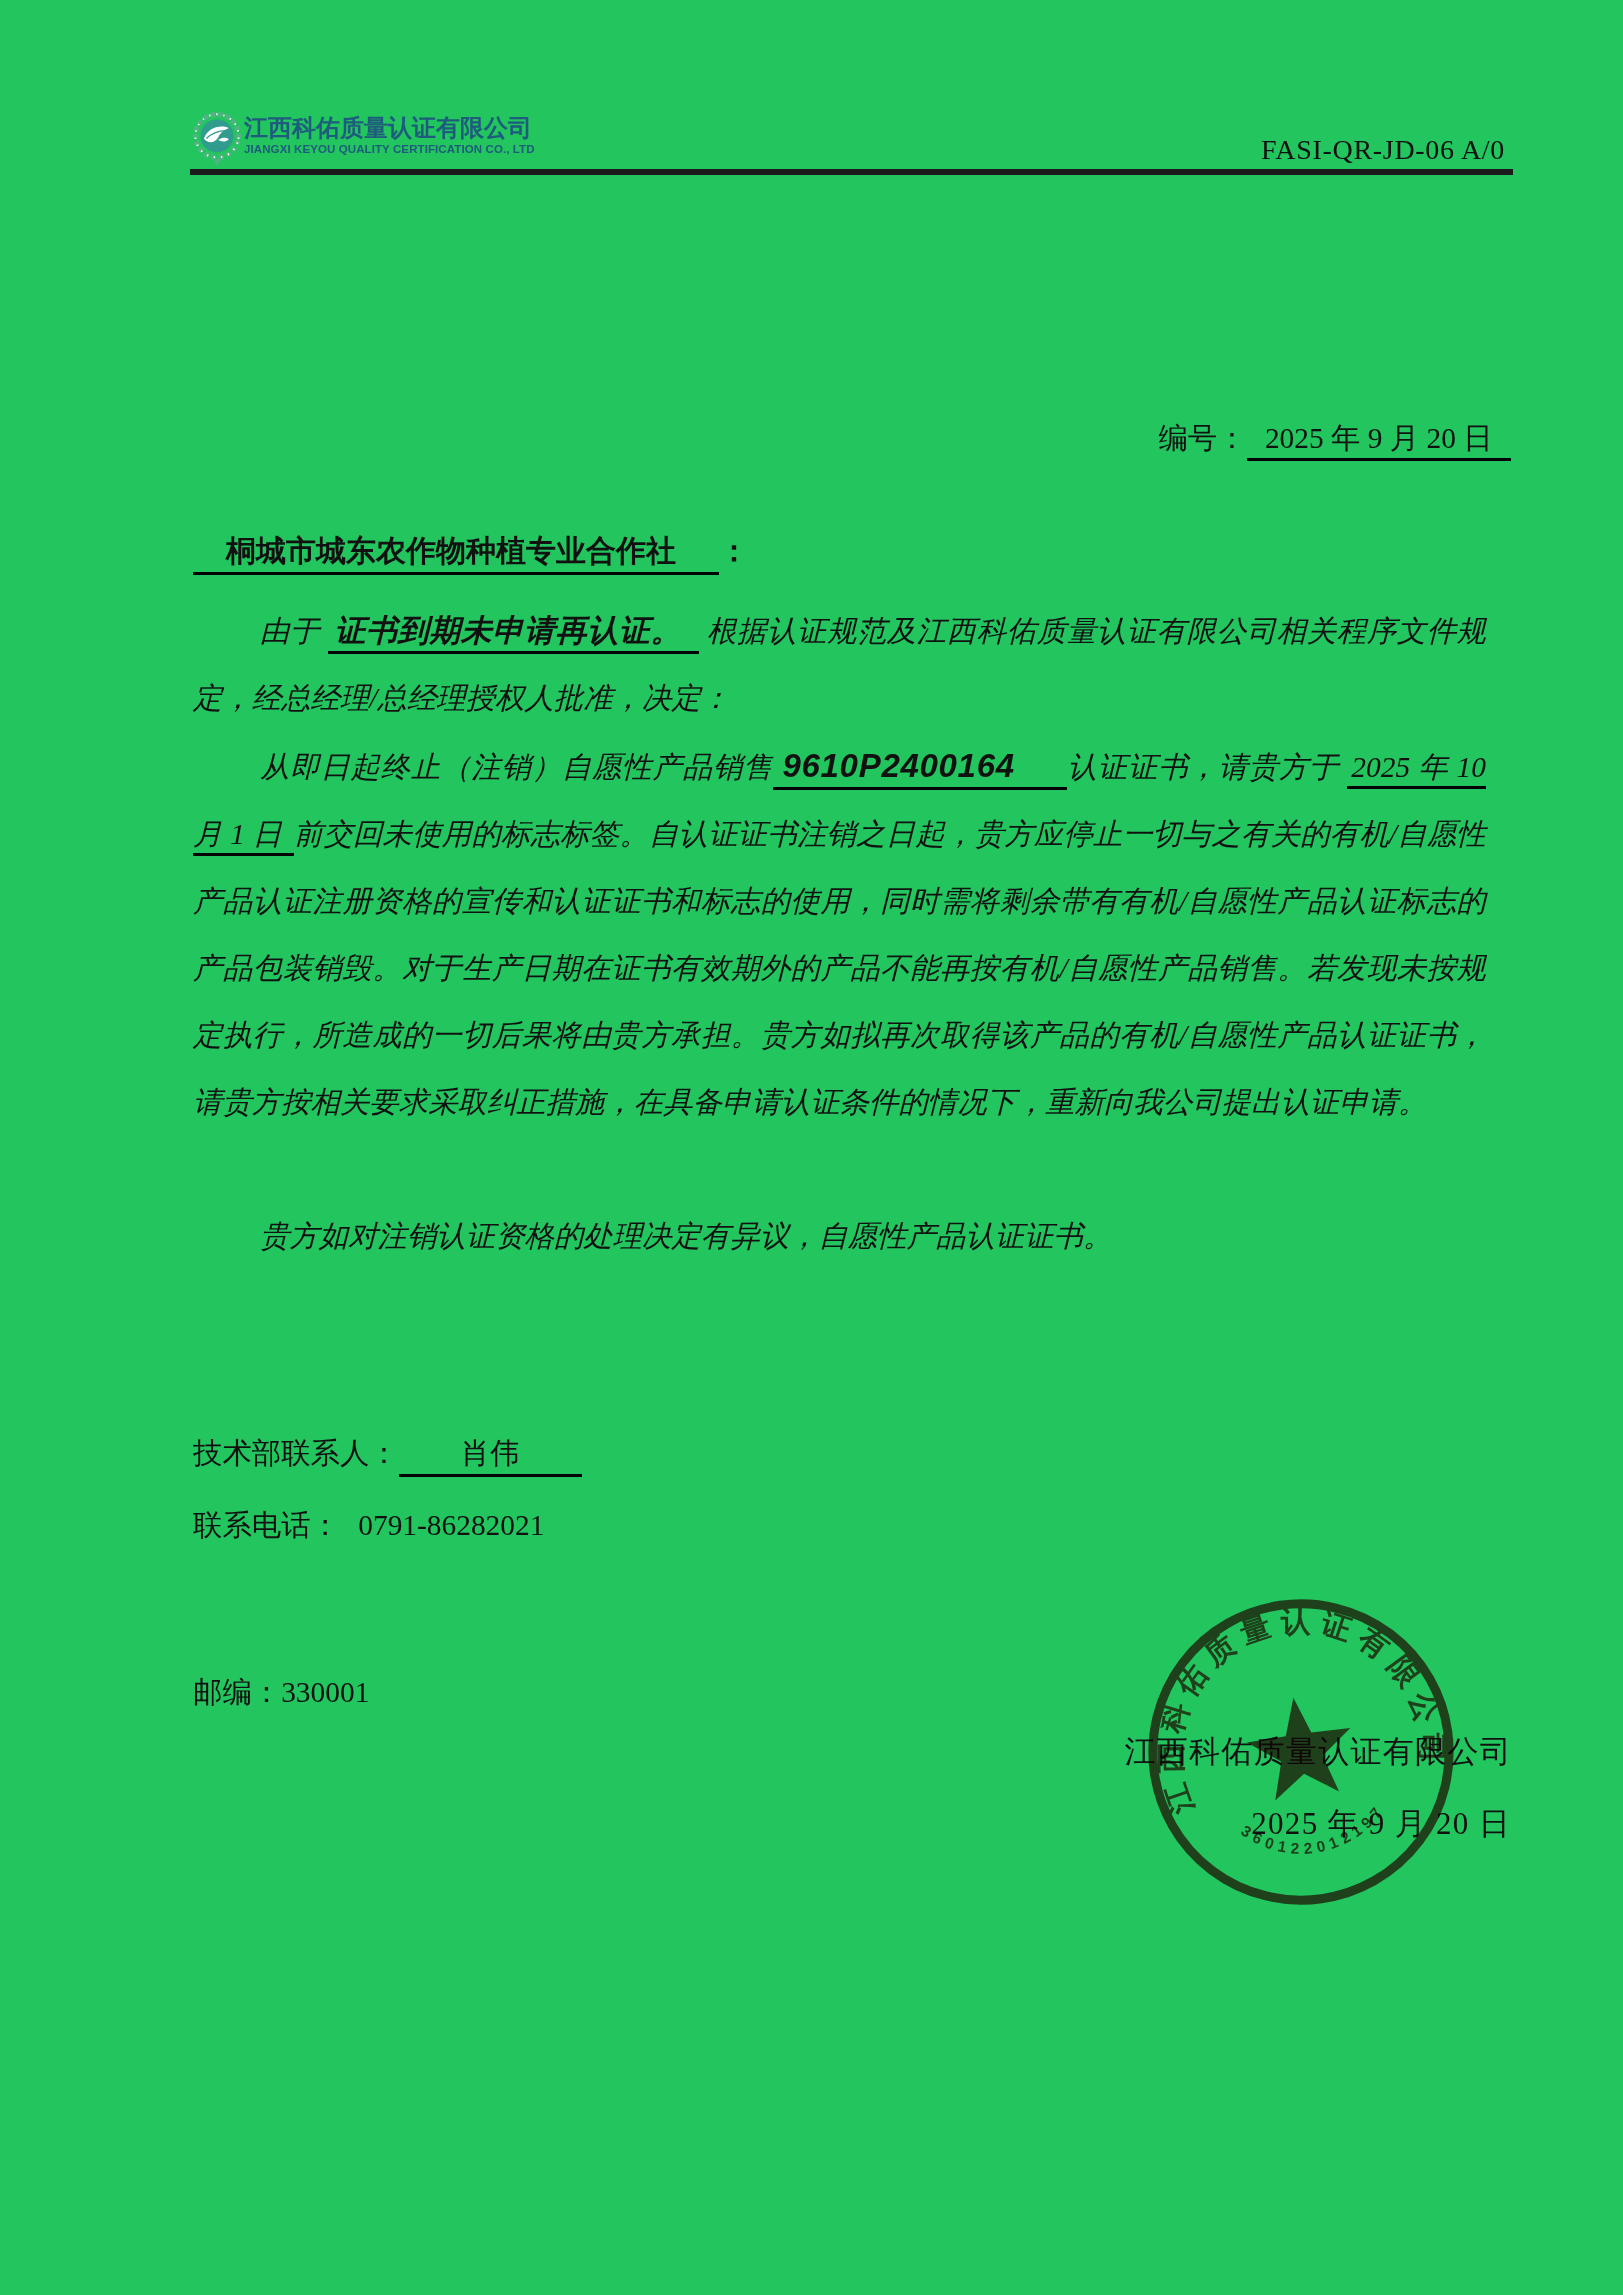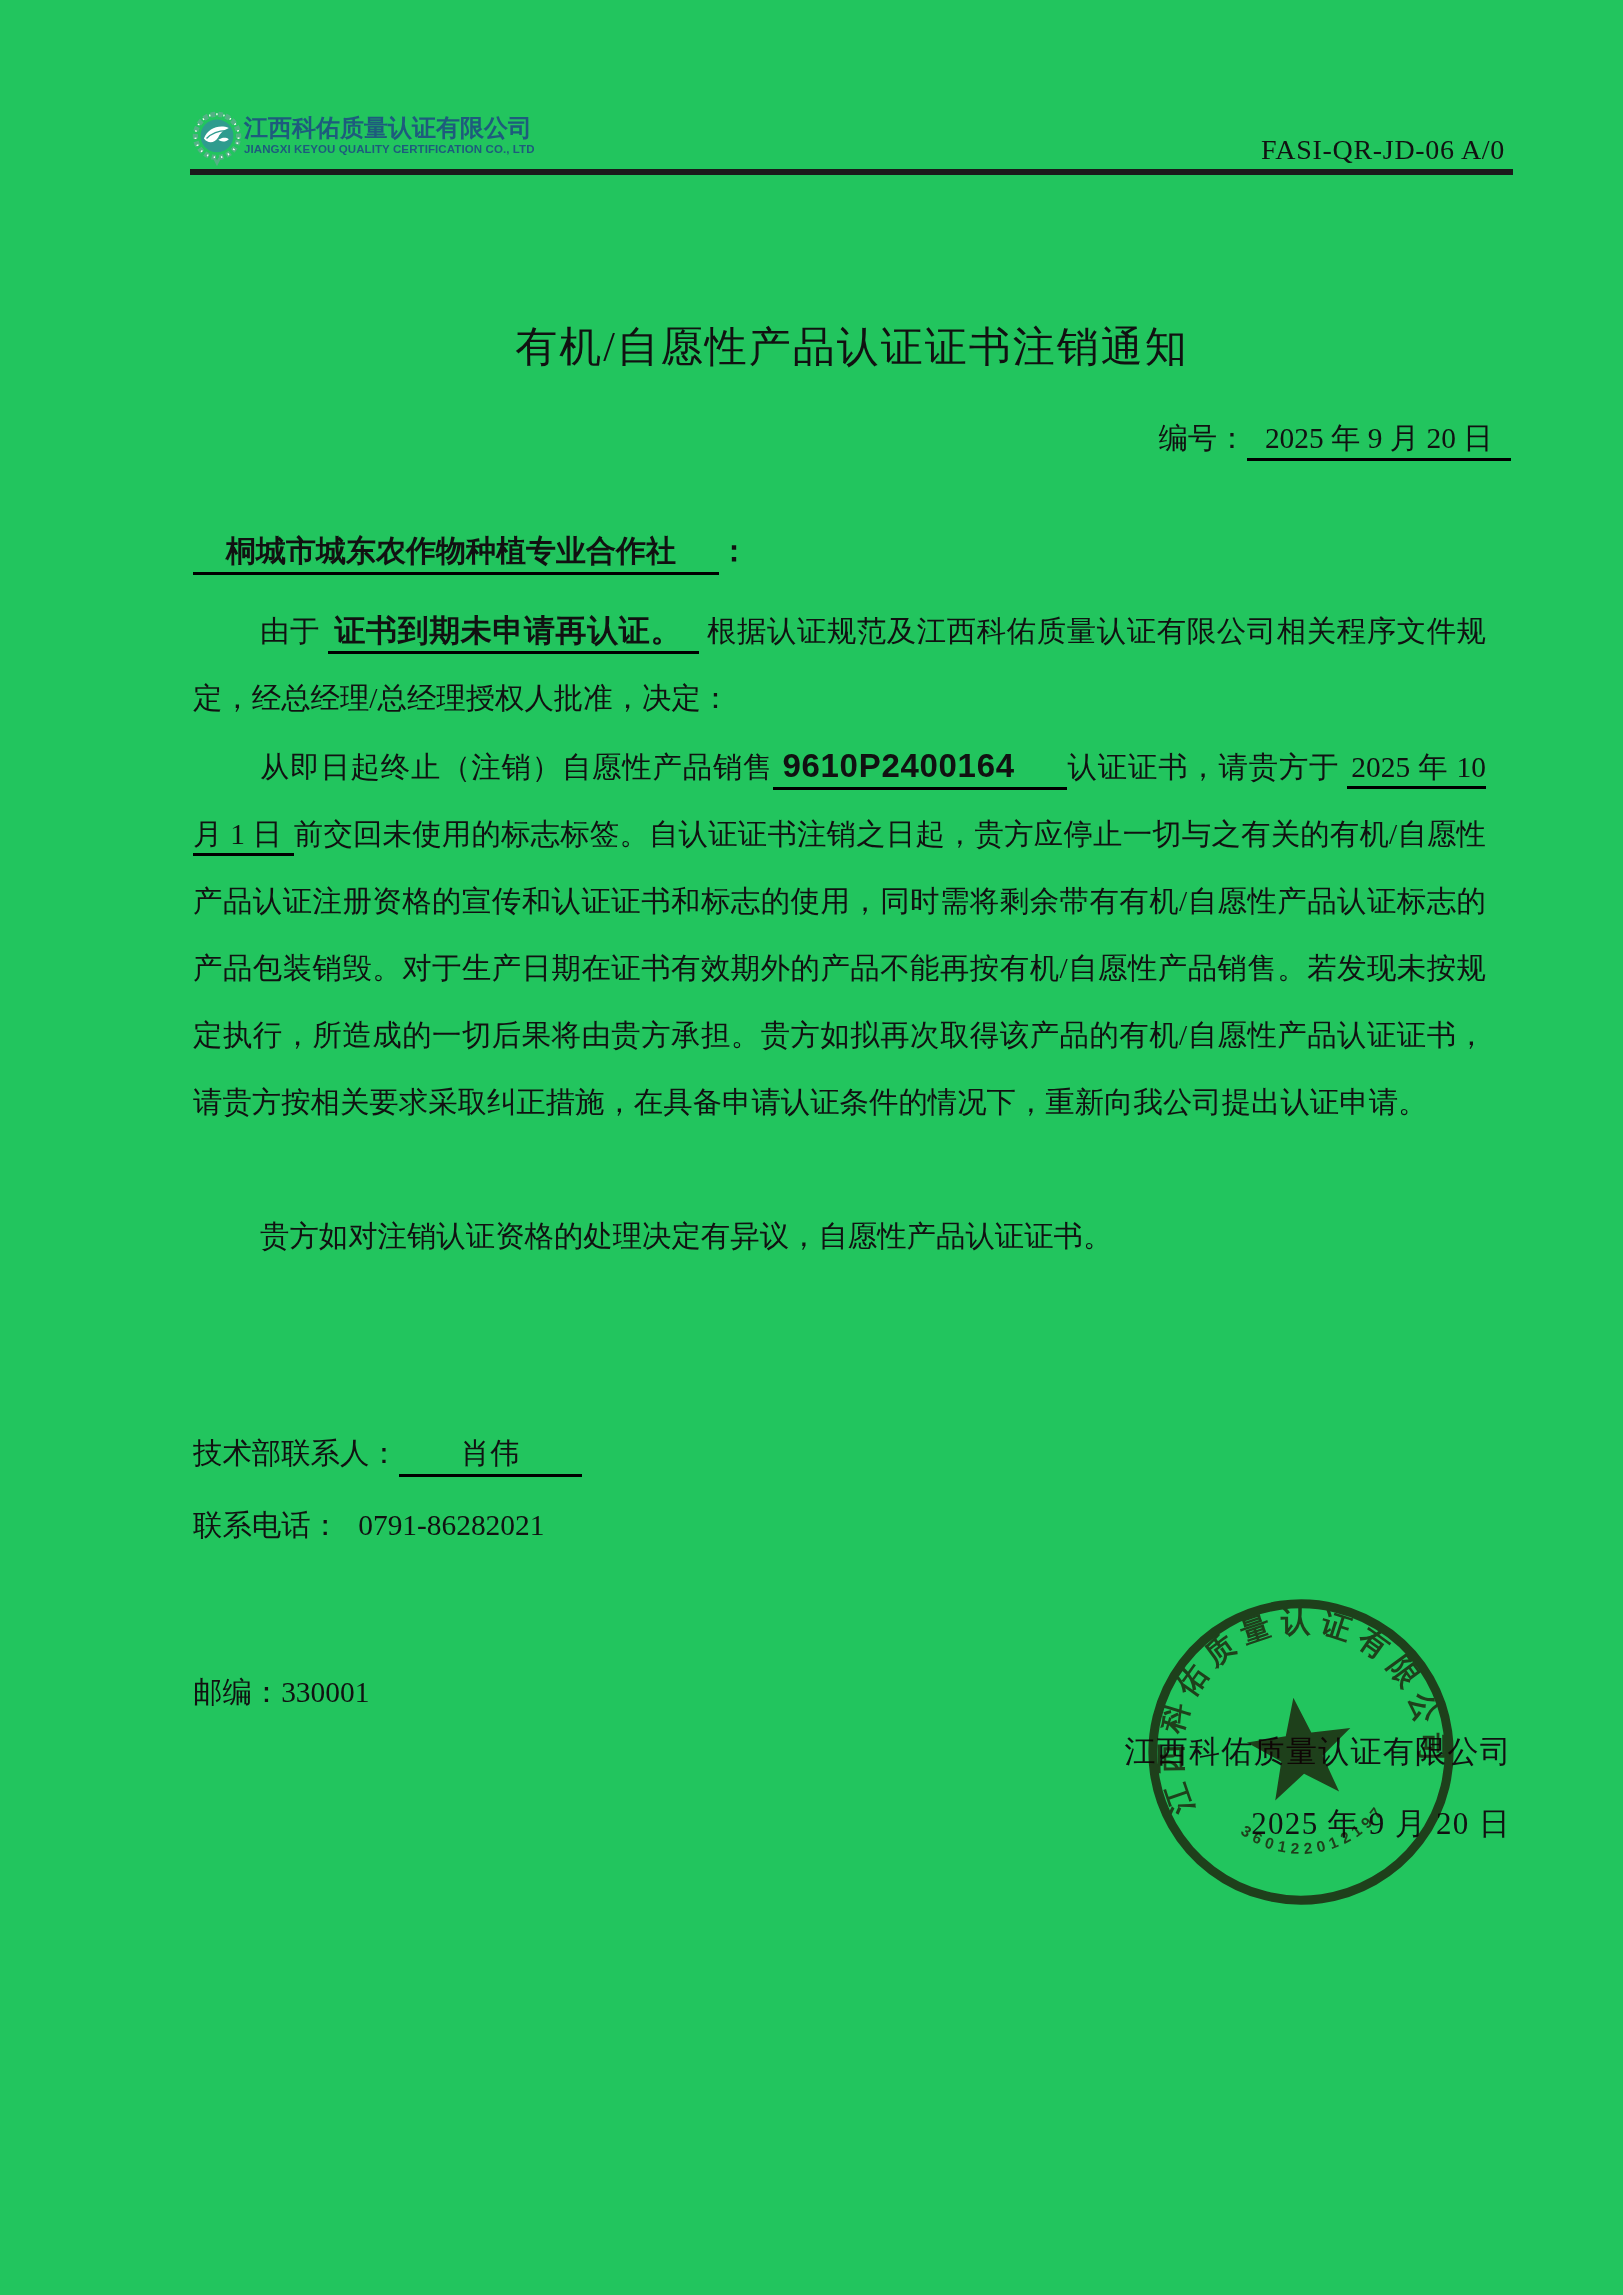--- a/index.html
+++ b/index.html
@@ -27,21 +27,21 @@
   .u{border-bottom:3.3px solid #000;}
   .u-pad{padding:0 18.3px 3.9px 18.3px;}
 
   
   #addressee{left:193px;top:531px;font-size:30px;
     font-family:Liberation Serif, serif;font-weight:700;}
   #addressee .u{border-bottom:3.9px solid #000;padding:0 43px 5.2px 33px;}
 
   
   .para{left:193px;width:1293px;font-size:29.4px;line-height:67px;
-    text-align:justify;text-indent:67px;}
+    text-align:justify;text-indent:67px;font-style:italic;}
   #para-1{top:597px;}
   #para-2{top:732px;}
   #para-3{top:1203px;}
   .hei{font-family:"Liberation Sans","DejaVu Sans",sans-serif;font-weight:700;}
   .reason{border-bottom:3.9px solid #000;padding:0 17px 2.6px 6.5px;font-size:31px;}
   .certno{border-bottom:3.9px solid #000;padding:0 52px 2.6px 9.2px;font-size:33px;letter-spacing:0.7px;}
   .u-date{border-bottom:3.3px solid #000;padding:0 11.8px 2.6px 3.9px;}
 
   
   .contact{left:193px;font-size:29.4px;white-space:nowrap;}
@@ -81,21 +81,20 @@
     <div id="logo-text">
       <div id="logo-zh">江西科佑质量认证有限公司</div>
       <div id="logo-en">JIANGXI KEYOU QUALITY CERTIFICATION CO., LTD</div>
     </div>
   </div>
 
   <div class="abs" id="doc-code">FASI-QR-JD-06 A/0</div>
 
   <div class="abs" id="header-rule"></div>
 
-  <div class="abs" id="doc-title">有机/自愿性产品认证证书注销通知</div>
 
   <div class="abs" id="ref-line">
     <span>编号：</span><span class="u u-pad">2025 年 9 月 20 日</span>
   </div>
 
   <div class="abs" id="addressee">
     <span class="u">桐城市城东农作物种植专业合作社</span><span>：</span>
   </div>
 
   <div class="abs para" id="para-1">

